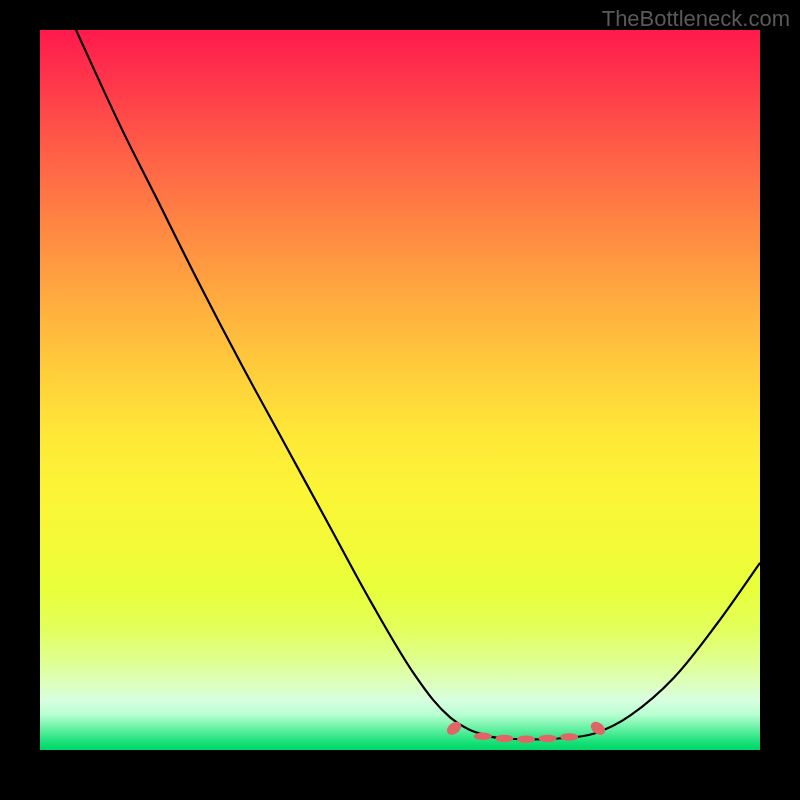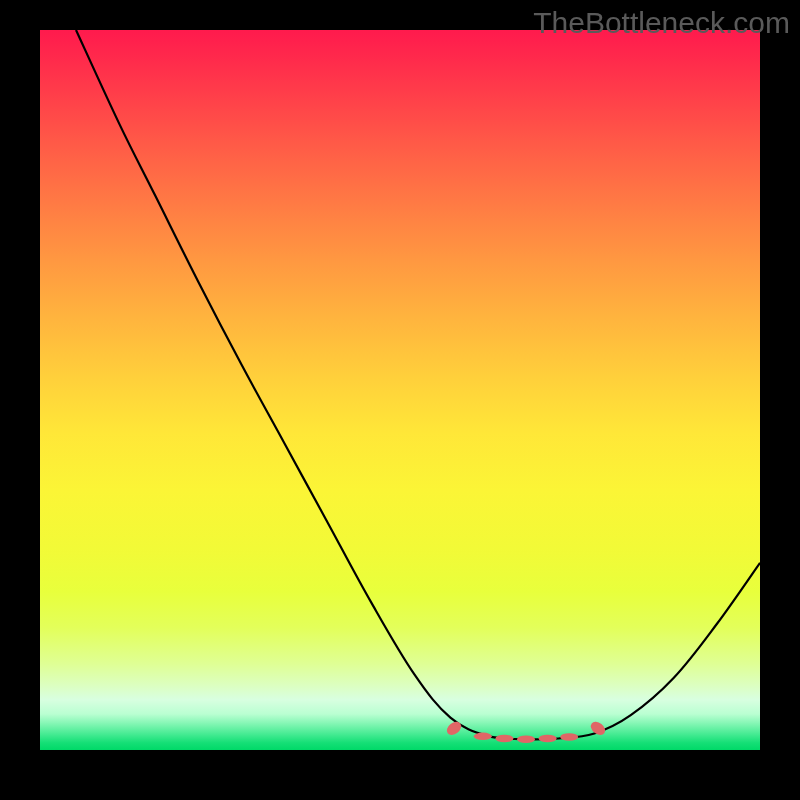--- a/index.html
+++ b/index.html
@@ -8,21 +8,21 @@
     height: 800px;
     background: #000;
     position: relative;
     font-family: Arial, sans-serif;
   }
   .watermark {
     position: absolute;
     top: 6px;
     right: 10px;
     color: #5a5a5a;
-    font-size: 30px;
+    font-size: 22px;
     font-weight: 500;
     z-index: 10;
   }
   .plot-area {
     position: absolute;
     left: 40px;
     top: 30px;
     width: 720px;
     height: 720px;
     background: linear-gradient(to bottom,

